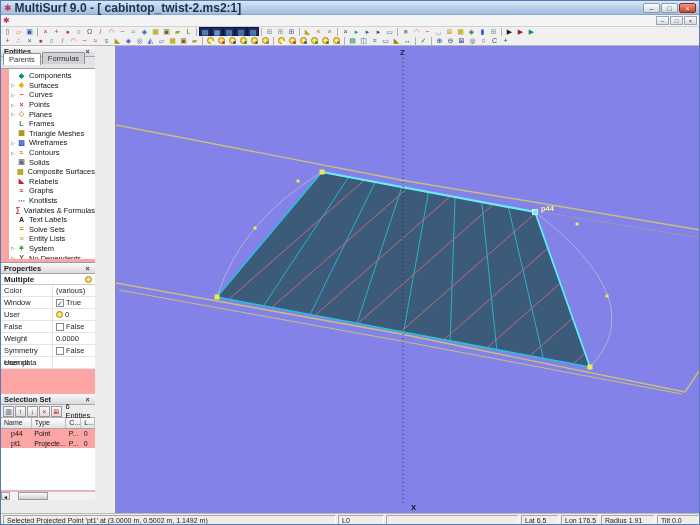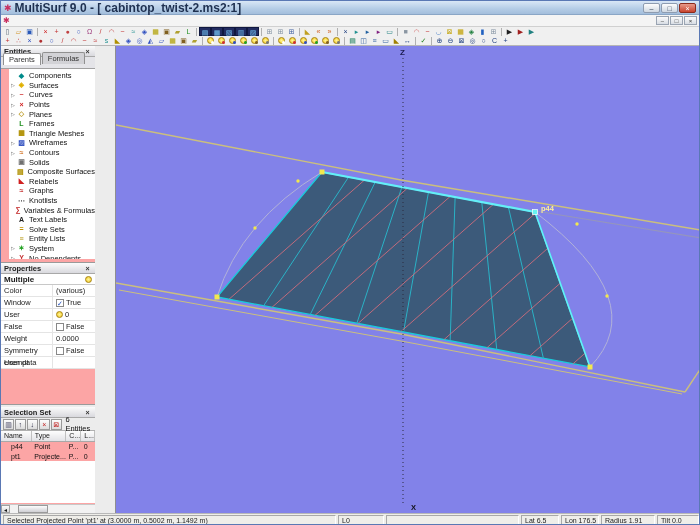--- a/index.html
+++ b/index.html
@@ -441,21 +441,21 @@
             </div>
             <div class="prop-row">
               <span class="prop-label">User data</span>
               <span class="prop-val">
                 <span></span>
               </span>
             </div>
           </div>
       </div>
 
-      <div class="panel" style="top:361px; height:106px; border-bottom:none;">
+      <div class="panel" style="top:348px; height:106px; border-bottom:none;">
         <div class="panel-head">
           <span>Selection Set</span>
           <span class="ph-close">×</span>
         </div>
         <div class="sel-toolbar" id="sel-toolbar">
             <span class="sel-btn" style="color: rgb(64, 64, 96);">▥</span>
             <span class="sel-btn" style="color: rgb(32, 32, 64);">↑</span>
             <span class="sel-btn" style="color: rgb(32, 32, 64);">↓</span>
             <span class="sel-btn" style="color: rgb(192, 32, 32);">×</span>
             <span class="sel-btn" style="color: rgb(192, 32, 32);">⊠</span>

